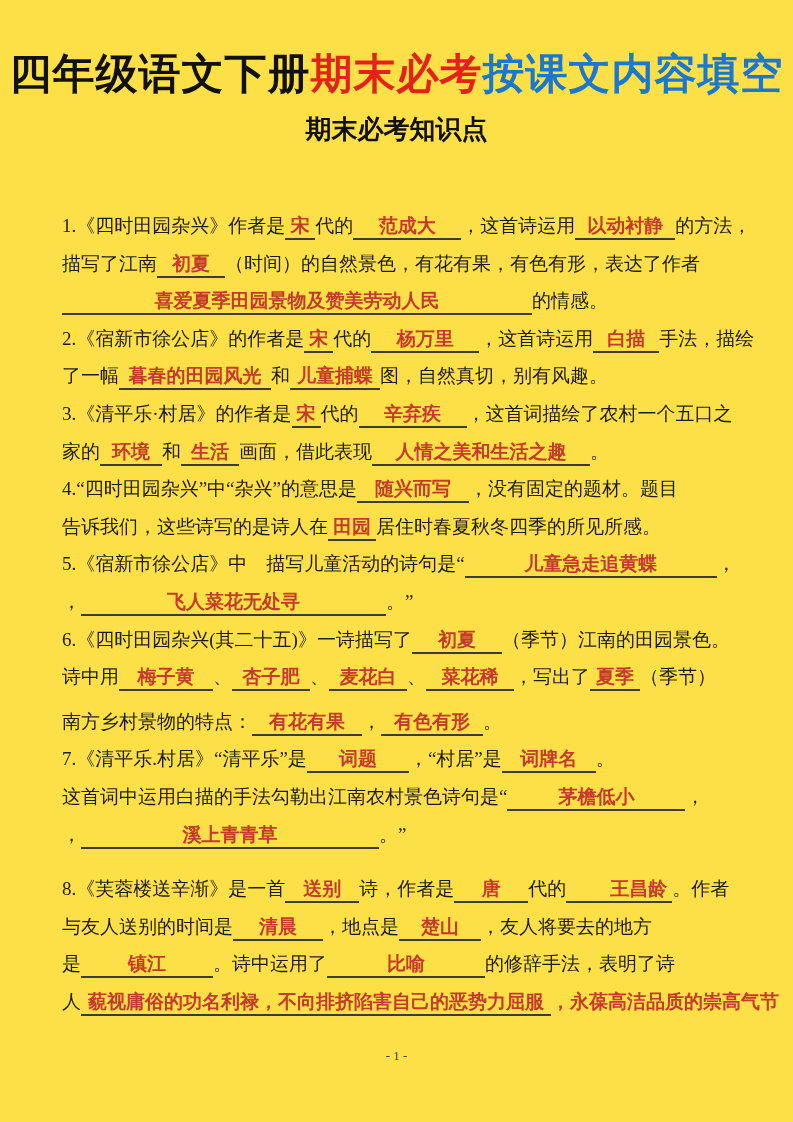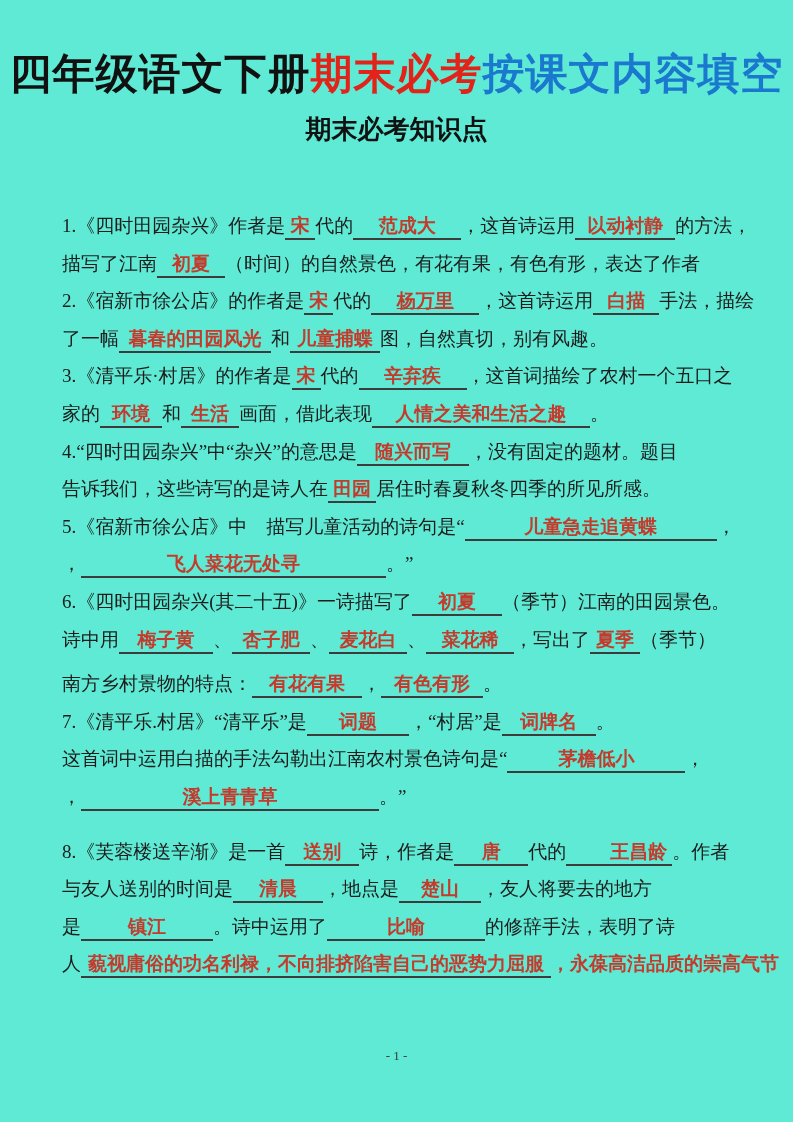--- a/index.html
+++ b/index.html
@@ -7,21 +7,21 @@
     --title-red:#e2231a;
     --title-blue:#1a78cf;
     --ink:#1c1c1c;
     --line:#3c3c3c;
   }
   *{box-sizing:border-box;}
   html,body{margin:0;padding:0;background:#ffffff;}
   .page{
     position:relative;
     width:793px;height:1122px;
-    background:#5eead4;
+    background:#fde047;
     font-family:"Liberation Serif","DejaVu Serif",serif;
     color:var(--ink);
     overflow:hidden;
   }
   .title{
     position:absolute;top:46px;left:0;right:0;
     text-align:center;white-space:nowrap;
     font-family:"Liberation Sans","DejaVu Sans",sans-serif;
     font-weight:700;font-size:42px;letter-spacing:1px;
   }
@@ -74,21 +74,22 @@
 
   <div class="title">
     <span class="t-black">四年级语文下册</span><span class="t-red">期末必考</span><span class="t-blue">按课文内容填空</span>
   </div>
 
   <div class="subtitle">期末必考知识点</div>
 
   <div class="questions">
       <div class="line"><span class="qt">1.《四时田园杂兴》作者是</span><span class="blank" style="min-width: 30px;">宋</span><span class="qt">代的</span><span class="blank" style="min-width: 108px;">范成大</span><span class="qt">，这首诗运用</span><span class="blank" style="min-width: 100px;">以动衬静</span><span class="qt">的方法，</span></div>
       <div class="line"><span class="qt">描写了江南</span><span class="blank" style="min-width: 68px;">初夏</span><span class="qt">（时间）的自然景色，有花有果，有色有形，表达了作者</span></div>
-      <div class="line"><span class="qt">2.《宿新市徐公店》的作者是</span><span class="blank" style="min-width: 26px;">宋</span><span class="qt">代的</span><span class="blank" style="min-width: 108px; text-decoration: underline;">杨万里</span><span class="qt">，这首诗运用</span><span class="blank" style="min-width: 66px;">白描</span><span class="qt">手法，描绘</span></div>
+      <div class="line"><span class="blank" style="min-width: 470px;">喜爱夏季田园景物及赞美劳动人民</span><span class="qt">的情感。</span></div>
+      <div class="line"><span class="qt">2.《宿新市徐公店》的作者是</span><span class="blank" style="min-width: 26px;">宋</span><span class="qt">代的</span><span class="blank" style="min-width: 108px;">杨万里</span><span class="qt">，这首诗运用</span><span class="blank" style="min-width: 66px;">白描</span><span class="qt">手法，描绘</span></div>
       <div class="line"><span class="qt">了一幅</span><span class="blank" style="min-width: 152px;">暮春的田园风光</span><span class="qt">和</span><span class="blank" style="min-width: 90px;">儿童捕蝶</span><span class="qt">图，自然真切，别有风趣。</span></div>
       <div class="line"><span class="qt">3.《清平乐·村居》的作者是</span><span class="blank" style="min-width: 26px;">宋</span><span class="qt">代的</span><span class="blank" style="min-width: 108px;">辛弃疾</span><span class="qt">，这首词描绘了农村一个五口之</span></div>
       <div class="line"><span class="qt">家的</span><span class="blank" style="min-width: 62px;">环境</span><span class="qt">和</span><span class="blank" style="min-width: 58px;">生活</span><span class="qt">画面，借此表现</span><span class="blank" style="min-width: 218px; text-align: center;">人情之美和生活之趣</span><span class="qt">。</span></div>
       <div class="line"><span class="qt">4.“四时田园杂兴”中“杂兴”的意思是</span><span class="blank" style="min-width: 112px;">随兴而写</span><span class="qt">，没有固定的题材。题目</span></div>
       <div class="line"><span class="qt">告诉我们，这些诗写的是诗人在</span><span class="blank" style="min-width: 48px;">田园</span><span class="qt">居住时春夏秋冬四季的所见所感。</span></div>
       <div class="line"><span class="qt">5.《宿新市徐公店》中　描写儿童活动的诗句是“</span><span class="blank" style="min-width: 252px;">儿童急走追黄蝶</span><span class="qt">，</span></div>
       <div class="line"><span class="qt">，</span><span class="blank" style="min-width: 305px;">飞人菜花无处寻</span><span class="qt">。”</span></div>
       <div class="line"><span class="qt">6.《四时田园杂兴(其二十五)》一诗描写了</span><span class="blank" style="min-width: 90px;">初夏</span><span class="qt">（季节）江南的田园景色。</span></div>
       <div class="line"><span class="qt">诗中用</span><span class="blank" style="min-width: 94px;">梅子黄</span><span class="qt">、</span><span class="blank" style="min-width: 78px;">杏子肥</span><span class="qt">、</span><span class="blank" style="min-width: 78px;">麦花白</span><span class="qt">、</span><span class="blank" style="min-width: 88px;">菜花稀</span><span class="qt">，写出了</span><span class="blank" style="min-width: 50px;">夏季</span><span class="qt">（季节）</span></div>
       <div class="line"><span class="qt">南方乡村景物的特点：</span><span class="blank" style="min-width: 110px;">有花有果</span><span class="qt">，</span><span class="blank" style="min-width: 102px; margin-top: 14px;">有色有形</span><span class="qt">。</span></div>

